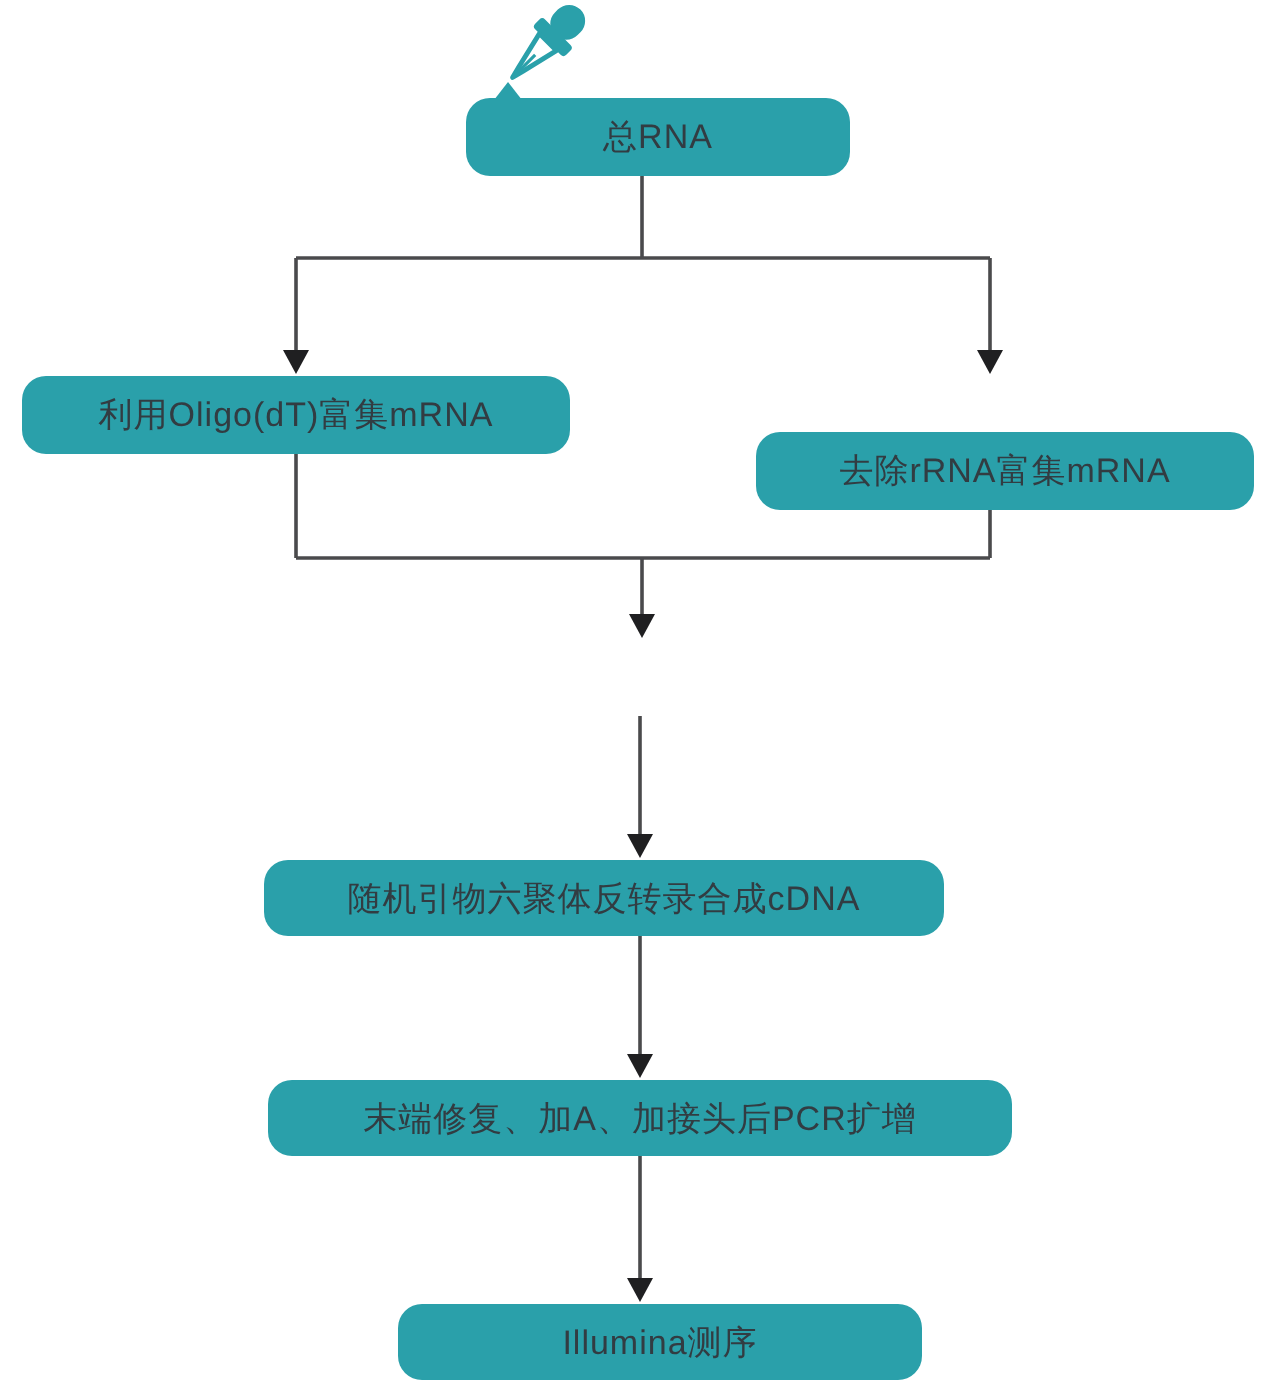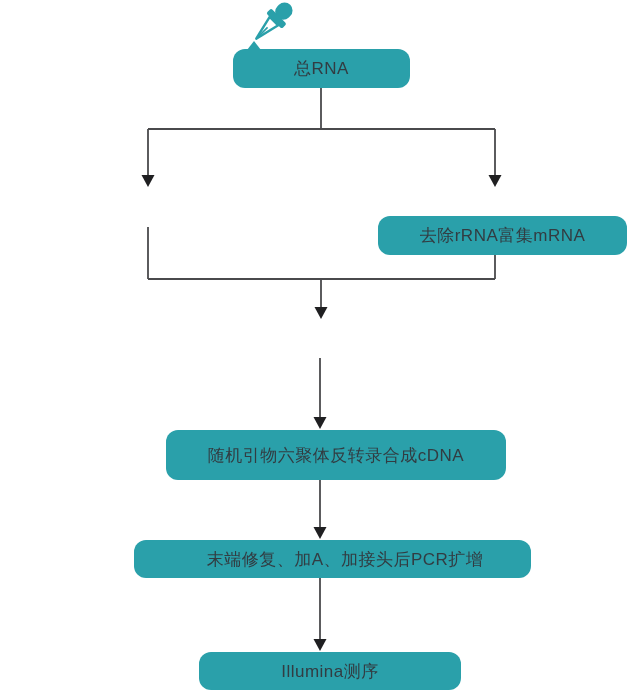--- a/index.html
+++ b/index.html
@@ -82,35 +82,38 @@
   <svg class="dropper" viewBox="0 0 70 52" xmlns="http://www.w3.org/2000/svg" aria-hidden="true">
     <g transform="rotate(45 35 26)">
       <rect x="27" y="-4" width="16" height="18" rx="8" fill="var(--accent)"></rect>
       <rect x="24" y="12" width="22" height="7" rx="2" fill="var(--accent)"></rect>
       <path d="M29 19 L41 19 L36.5 38 L35 44 L33.5 38 Z" fill="none" stroke="var(--accent)" stroke-width="2.4" stroke-linejoin="round"></path>
       <path d="M35 28 L35 40" stroke="var(--accent)" stroke-width="1.6"></path>
     </g>
   </svg>
   <div class="drop-notch"></div>
 
-  <div class="node" style="left:233px;top:49px;width:177px;height:39px;">
+  <div class="node" style="left:233px;top:49px;width:192px;height:39px;">
     <span>总RNA</span>
   </div>
 
+  <div class="node" style="left:11px;top:188px;width:274px;height:39px;">
+    <span>利用Oligo(dT)富集mRNA</span>
+  </div>
 
   <div class="node" style="left:378px;top:188px;width:249px;height:39px;margin-top:28px;">
     <span>去除rRNA富集mRNA</span>
   </div>
 
 
-  <div class="node" style="left:166px;top:430px;width:340px;height:50px;">
+  <div class="node" style="left:132px;top:430px;width:340px;height:38px;">
     <span>随机引物六聚体反转录合成cDNA</span>
   </div>
 
-  <div class="node" style="left:134px;top:540px;width:372px;height:38px;padding-left:25px;">
+  <div class="node" style="left:134px;top:540px;width:372px;height:38px;">
     <span>末端修复、加A、加接头后PCR扩增</span>
   </div>
 
   <div class="node" style="left:199px;top:652px;width:262px;height:38px;">
     <span>Illumina测序</span>
   </div>
 
 </div>
 
 </body></html>

